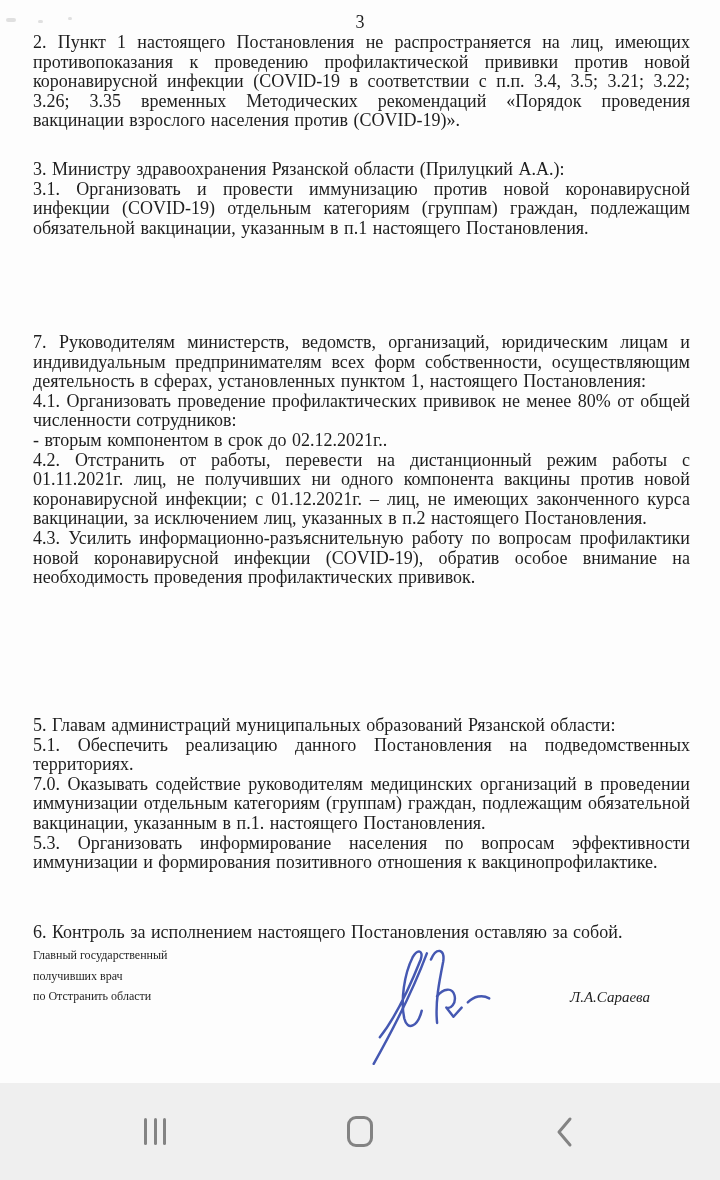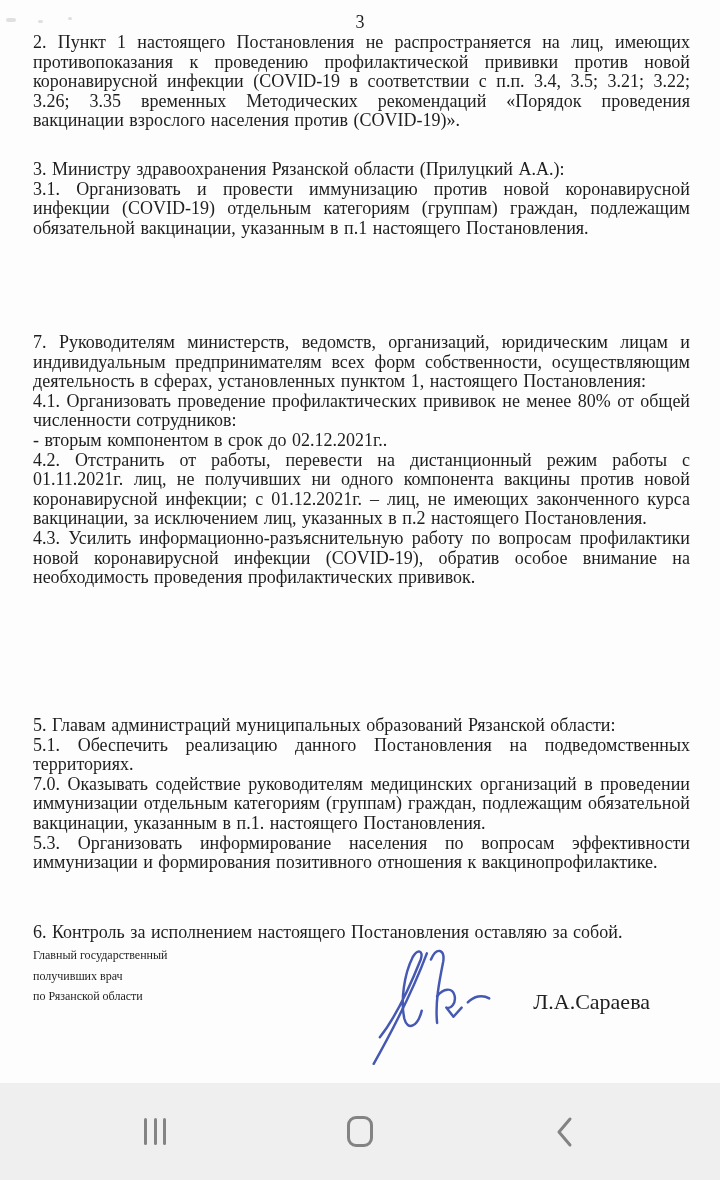--- a/index.html
+++ b/index.html
@@ -18,21 +18,21 @@
     margin:0; font-size:18px; line-height:19.6px;
     text-align:justify; word-spacing:1px;font-family:Liberation Serif, serif;
   }
   .pos-p2 { top:33px; }
   .pos-s3 { top:160px; }
   .pos-s4 { top:333px; }
   .pos-s5 { top:716px; }
   .pos-p6 { top:923px; }
   .pos-sig { top:945px; height:120px; }
   .sig-line { font-size:12px; line-height:20.5px; }
-  .sig-name { position:absolute; top:44px; right:40px; font-size:22px; }
+  .sig-name { position:absolute; top:44px; right:40px; font-size:15px;font-style:italic; }
   .sig-ink { position:absolute; left:330px; top:-8px; width:140px; height:135px; }
   .artifact { position:absolute; background:#c9c9c9; opacity:.55; border-radius:2px; }
   .a1 { left:6px;  top:18px; width:10px; height:4px; }
   .a2 { left:38px; top:20px; width:5px;  height:3px; }
   .a3 { left:68px; top:17px; width:4px;  height:3px; }
   
   .navbar {
     position:absolute; left:0; right:0; bottom:0; height:97px;
     background:#efefef; display:flex; align-items:center;
     justify-content:space-between; padding:0 107px; box-sizing:border-box;
@@ -85,21 +85,21 @@
       <p class="para">5.3. Организовать информирование населения по вопросам эффективности иммунизации и формирования позитивного отношения к вакцинопрофилактике.</p>
     </div>
 
     <div class="block pos-p6">
       <p class="para">6. Контроль за исполнением настоящего Постановления оставляю за собой.</p>
     </div>
 
     <div class="block pos-sig">
       <div class="sig-line">Главный государственный</div>
       <div class="sig-line">получивших врач</div>
-      <div class="sig-line">по Рязанской области</div>
+      <div class="sig-line">по Отстранить области</div>
 
       <svg class="sig-ink" viewBox="0 0 132 132" fill="none">
         <path d="M 14 98 C 30 78 46 42 54 22 C 57 13 51 11 46 20 C 38 36 34 62 38 80 C 41 92 51 88 55 72" stroke="#4558b2" stroke-width="2.4" stroke-linecap="round" fill="none"></path>
         <path d="M 60 16 C 48 48 26 92 8 124" stroke="#4558b2" stroke-width="2.4" stroke-linecap="round" fill="none"></path>
         <path d="M 64 22 C 69 10 78 11 76 24 C 72 44 68 64 70 84" stroke="#4558b2" stroke-width="2.4" stroke-linecap="round" fill="none"></path>
         <path d="M 70 58 C 76 50 85 49 87 57 C 89 65 83 71 79 69 L 86 78 L 94 69" stroke="#4558b2" stroke-width="2.4" stroke-linecap="round" stroke-linejoin="round" fill="none"></path>
         <path d="M 100 64 C 106 58 114 56 121 60" stroke="#4558b2" stroke-width="2.4" stroke-linecap="round" fill="none"></path>
       </svg>
 
       <div class="sig-name">Л.А.Сараева</div>

